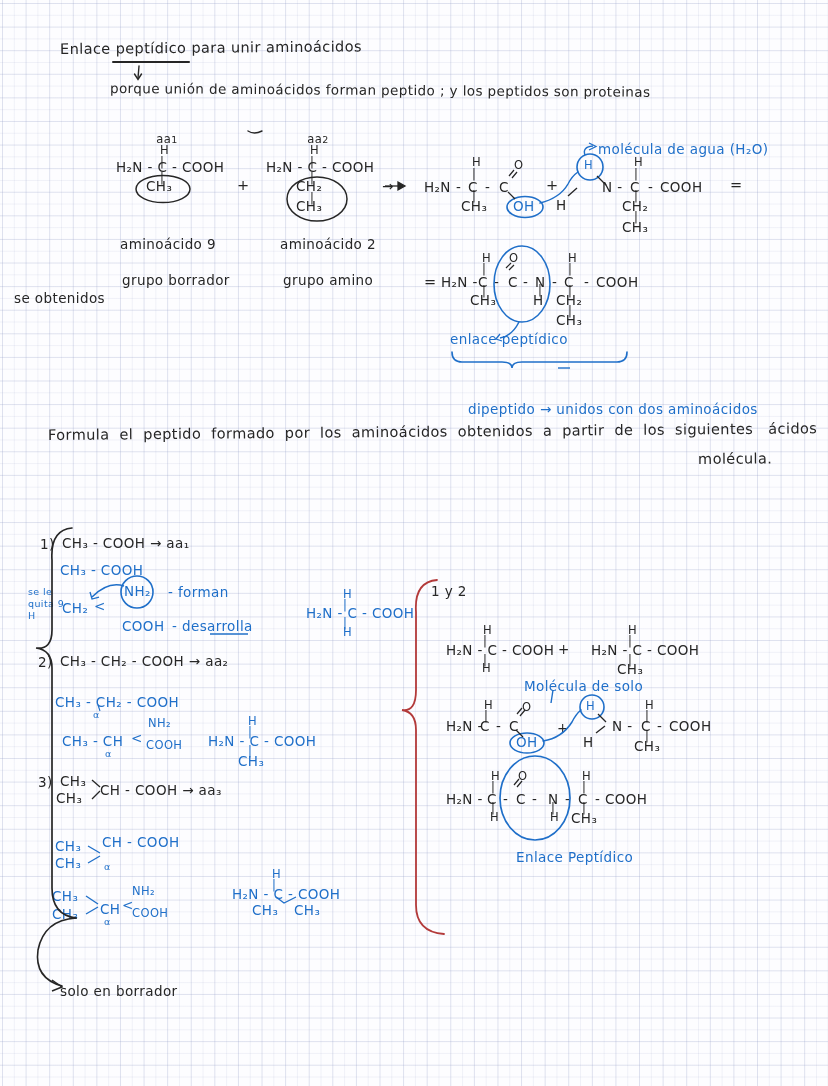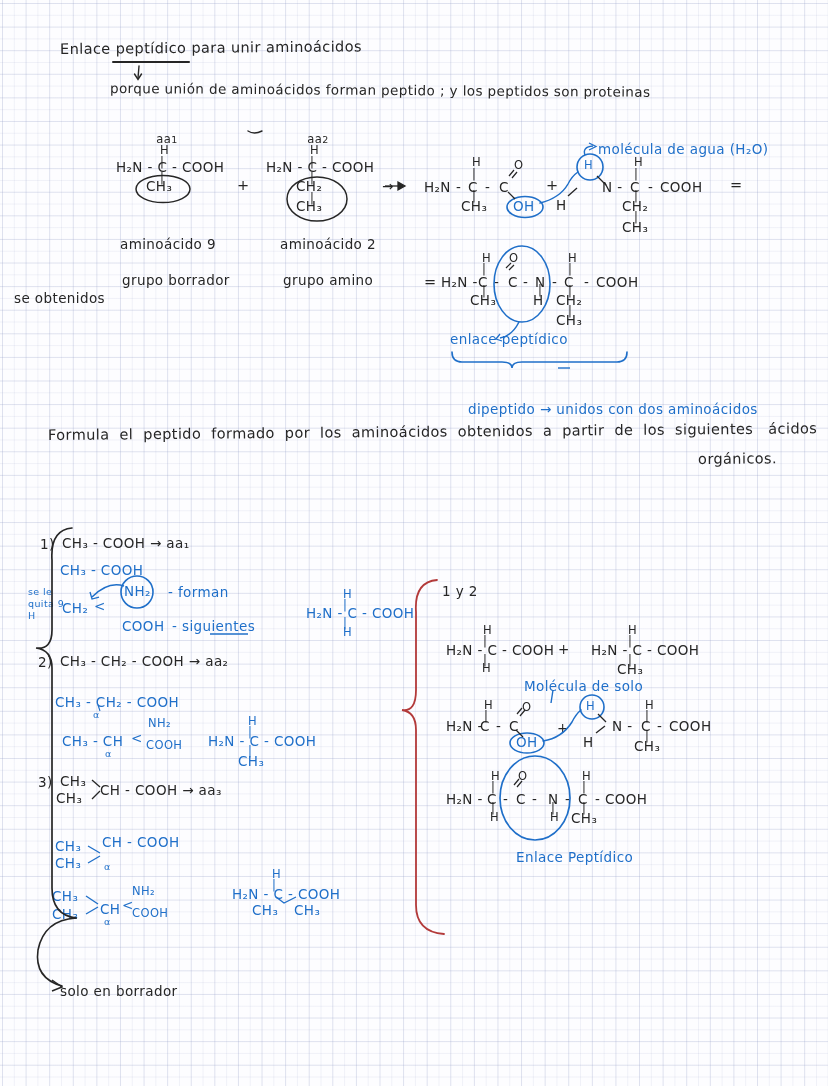--- a/index.html
+++ b/index.html
@@ -140,34 +140,34 @@
   <div class="ink bk sm" style="left:568px;top:264px;">|</div>
   <div class="ink bk sm" style="left:568px;top:286px;">|</div>
   <div class="ink bk h2" style="left:556px;top:294px;">CH₂</div>
   <div class="ink bk sm" style="left:568px;top:306px;">|</div>
   <div class="ink bk h2" style="left:556px;top:314px;">CH₃</div>
 
   <div class="ink bl h2" style="left:450px;top:333px;">enlace peptídico</div>
   <div class="ink bl h2" style="left:468px;top:372px;margin-top:31px;">dipeptido → unidos con dos aminoácidos</div>
 
   <div class="ink bk h sk1" style="left:48px;top:428px;">Formula  el  peptido  formado  por  los  aminoácidos  obtenidos  a  partir  de  los  siguientes   ácidos</div>
-  <div class="ink bk h sk1" style="left:698px;top:452px;">orgánicos.</div>
+  <div class="ink bk h sk1" style="left:698px;top:452px;">molécula.</div>
 
   <div class="ink bk h2" style="left:40px;top:538px;">1)</div>
   <div class="ink bk h2" style="left:62px;top:537px;">CH₃ - COOH → aa₁</div>
   <div class="ink bl h2" style="left:60px;top:564px;">CH₃ - COOH</div>
   <div class="ink bl xs" style="left:28px;top:586px;white-space:pre;line-height:1.25;">se le
 quita 9
 H</div>
   <div class="ink bl h2" style="left:62px;top:602px;">CH₂</div>
   <div class="ink bl h2" style="left:94px;top:600px;">&lt;</div>
   <div class="ink bl h2" style="left:124px;top:585px;">NH₂</div>
   <div class="ink bl h2" style="left:168px;top:586px;">- forman</div>
   <div class="ink bl h2" style="left:122px;top:620px;">COOH</div>
-  <div class="ink bl h2" style="left:172px;top:620px;">- siguientes</div>
+  <div class="ink bl h2" style="left:172px;top:620px;">- desarrolla</div>
 
   <div class="ink bl sm" style="left:343px;top:589px;">H</div>
   <div class="ink bl sm" style="left:343px;top:600px;">|</div>
   <div class="ink bl h2" style="left:306px;top:607px;">H₂N - C - COOH</div>
   <div class="ink bl sm" style="left:343px;top:618px;">|</div>
   <div class="ink bl sm" style="left:343px;top:627px;">H</div>
 
   <div class="ink bk h2" style="left:38px;top:656px;">2)</div>
   <div class="ink bk h2" style="left:60px;top:655px;">CH₃ - CH₂ - COOH → aa₂</div>
   <div class="ink bl h2" style="left:55px;top:696px;">CH₃ - CH₂ - COOH</div>
@@ -203,21 +203,21 @@
   <div class="ink bl sm" style="left:132px;top:908px;">COOH</div>
 
   <div class="ink bl sm" style="left:272px;top:869px;">H</div>
   <div class="ink bl sm" style="left:272px;top:880px;">|</div>
   <div class="ink bl h2" style="left:232px;top:888px;">H₂N - C - COOH</div>
   <div class="ink bl h2" style="left:252px;top:904px;">CH₃</div>
   <div class="ink bl h2" style="left:294px;top:904px;">CH₃</div>
 
   <div class="ink bk h2" style="left:60px;top:985px;">solo en borrador</div>
 
-  <div class="ink bk h2" style="left:442px;top:585px;">1 y 2</div>
+  <div class="ink bk h2" style="left:431px;top:585px;">1 y 2</div>
 
   <div class="ink bk sm" style="left:483px;top:625px;">H</div>
   <div class="ink bk sm" style="left:483px;top:636px;">|</div>
   <div class="ink bk h2" style="left:446px;top:644px;">H₂N - C - COOH</div>
   <div class="ink bk sm" style="left:483px;top:655px;">|</div>
   <div class="ink bk sm" style="left:482px;top:663px;">H</div>
 
   <div class="ink bk h2" style="left:558px;top:643px;">+</div>
 
   <div class="ink bk sm" style="left:628px;top:625px;">H</div>

